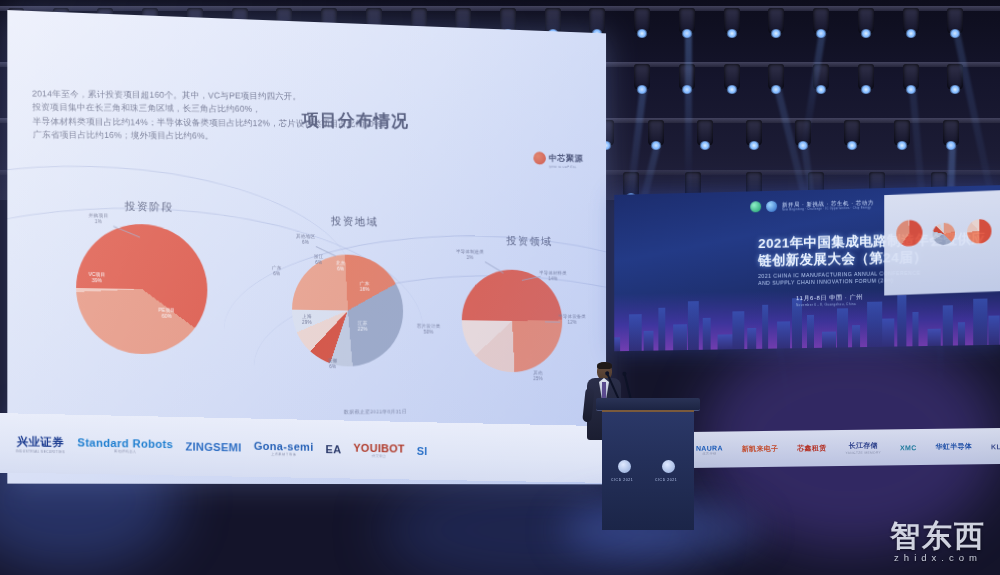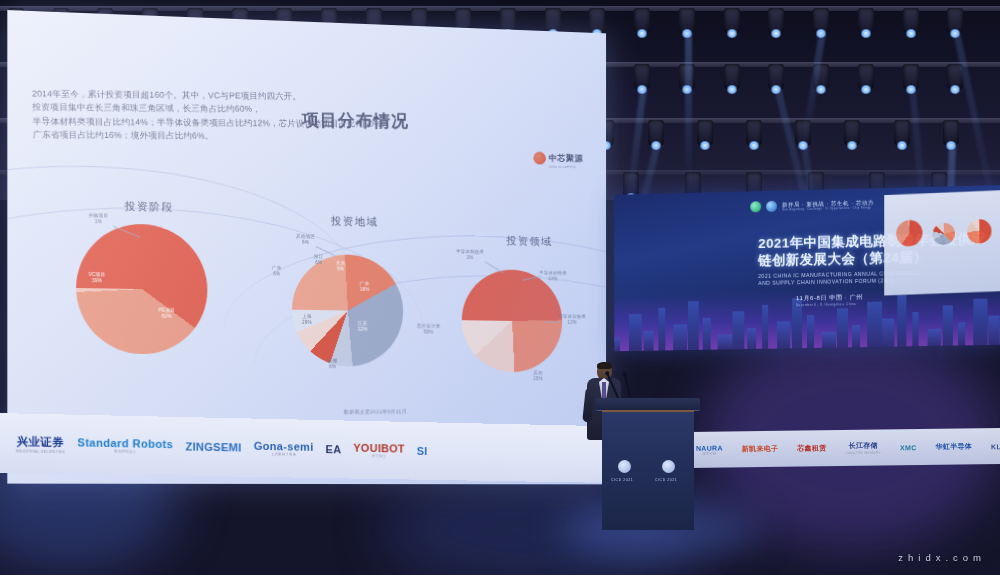--- a/index.html
+++ b/index.html
@@ -561,16 +561,17 @@
     <div class="pod-top"></div>
     <div class="pod-body">
       <div class="pod-emblem" style="left:16px;top:48px;"></div>
       <div class="pod-cap" style="left:9px;top:66px;">CICD 2021</div>
       <div class="pod-emblem" style="left:60px;top:48px;"></div>
       <div class="pod-cap" style="left:53px;top:66px;">CICD 2021</div>
     </div>
   </div>
 
   <div id="watermark">
+    <div class="wm-main">智东西</div>
     <div class="wm-sub">zhidx.com</div>
   </div>
 
 </div>
 
 </body></html>

